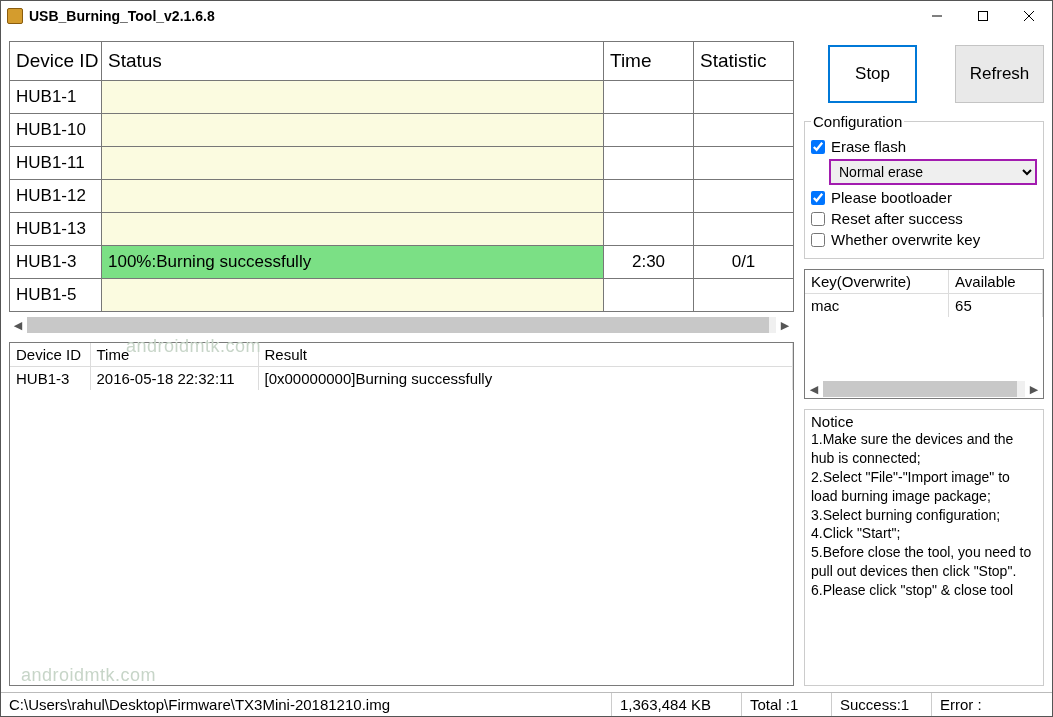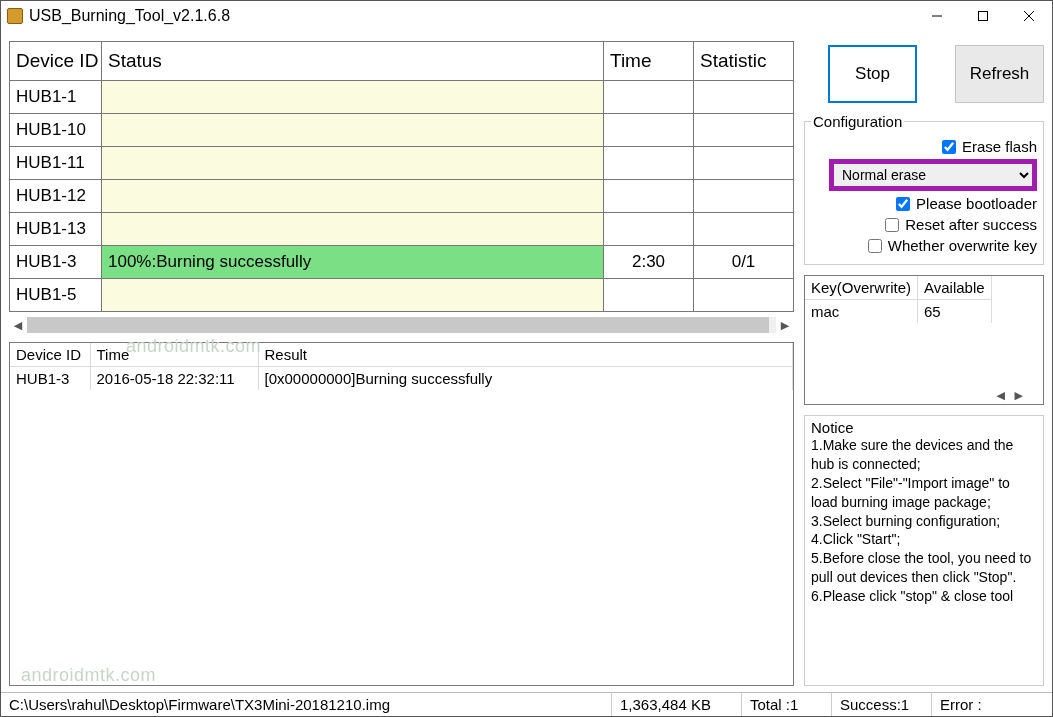--- a/index.html
+++ b/index.html
@@ -1,21 +1,21 @@
 <!DOCTYPE html>
 <html><head>
 <meta charset="utf-8">
 <style>
   * { box-sizing: border-box; }
   html, body { margin:0; padding:0; font-family: "Segoe UI", Tahoma, sans-serif; font-size:15px; color:#000; background:#fff; }
   .window { width:1053px; height:717px; border:1px solid #555; background:#fff; display:flex; flex-direction:column; }
   
   .titlebar { height:30px; display:flex; align-items:center; padding:0 0 0 6px; }
   .titlebar .appicon { width:16px; height:16px; background:#d49c2d; border:1px solid #8a5c0e; border-radius:2px; margin-right:6px; }
-  .titlebar .title { font-size:16px; }
+  .titlebar .title { font-size:14px;font-weight:bold; }
   .titlebar .spacer { flex:1; }
   .win-controls { display:flex; height:100%; }
   .win-btn { width:46px; display:flex; align-items:center; justify-content:center; font-family:inherit; }
   .win-btn svg { display:block; }
   
   .menubar { height:22px; padding:0 4px; display:flex; align-items:center; font-size:13px; }
   .menubar span { padding:2px 8px; cursor:default; }
   
   .content { flex:1; display:flex; padding:10px 8px 6px 8px; gap:10px; min-height:0; }
   .left { flex:1; display:flex; flex-direction:column; min-width:0; }
@@ -44,25 +44,25 @@
   .result-table th, .result-table td { border-right:1px solid #dcdcdc; padding:3px 6px; font-size:15px; text-align:left; }
   .result-table thead th { border-bottom:1px solid #dcdcdc; font-weight:400; }
   .rcol-dev { width:80px; }
   .rcol-time { width:168px; }
   
   .big-btns { display:flex; gap:14px; justify-content:center; padding-top:4px; }
   .big-btn { width:100px; height:58px; border:1px solid #c4c4c4; background:#e9e9e9; display:flex; align-items:center; justify-content:center; font-size:17px; cursor:default;margin-left:24px; }
   .big-btn.primary { border:2px solid #0078d7; background:#fff; }
   fieldset.config { border:1px solid #ccc; margin:0; padding:4px 6px 6px 6px; }
   fieldset.config legend { font-size:15px; padding:0 2px; }
-  .config-row { display:flex; align-items:center; gap:4px; margin:4px 0; font-size:15px;justify-content:flex-end; }
+  .config-row { display:flex; align-items:center; gap:4px; margin:4px 0; font-size:15px; }
   .config-row input[type=checkbox] { width:14px; height:14px; margin:0 2px 0 0; }
-  .config-row select { flex:1; font-size:14px; margin-left:18px; border:5px solid #a21caf; background:#efefef; padding:2px 4px; }
-  
-  .key-table-wrap { border:1px solid #7a7a7a; padding:0; display:flex; flex-direction:row; height:130px; }
+  .config-row select { flex:1; font-size:14px; margin-left:18px; border:2px solid #a21caf; background:#efefef; padding:2px 4px; }
+  
+  .key-table-wrap { border:1px solid #7a7a7a; padding:0; display:flex; flex-direction:column; height:130px; }
   .key-table { width:100%; border-collapse:collapse; }
   .key-table th, .key-table td { border-right:1px solid #dcdcdc; padding:3px 6px; font-size:15px; text-align:left; }
   .key-table thead th { border-bottom:1px solid #dcdcdc; font-weight:400; }
   .key-hscroll { margin-top:auto; }
   
   .notice-wrap { border:1px solid #ccc; flex:1; min-height:0; display:flex; flex-direction:column; padding:0 4px 2px 4px; }
   .notice-title { font-size:15px; padding:2px 2px 0 2px; border-top:1px solid transparent; }
   .notice-body { font-size:14px; line-height:1.35; overflow:hidden; padding:0 2px; }
   
   .statusbar { height:24px; border-top:1px solid #bbb; display:flex; align-items:center; font-size:15px; }

